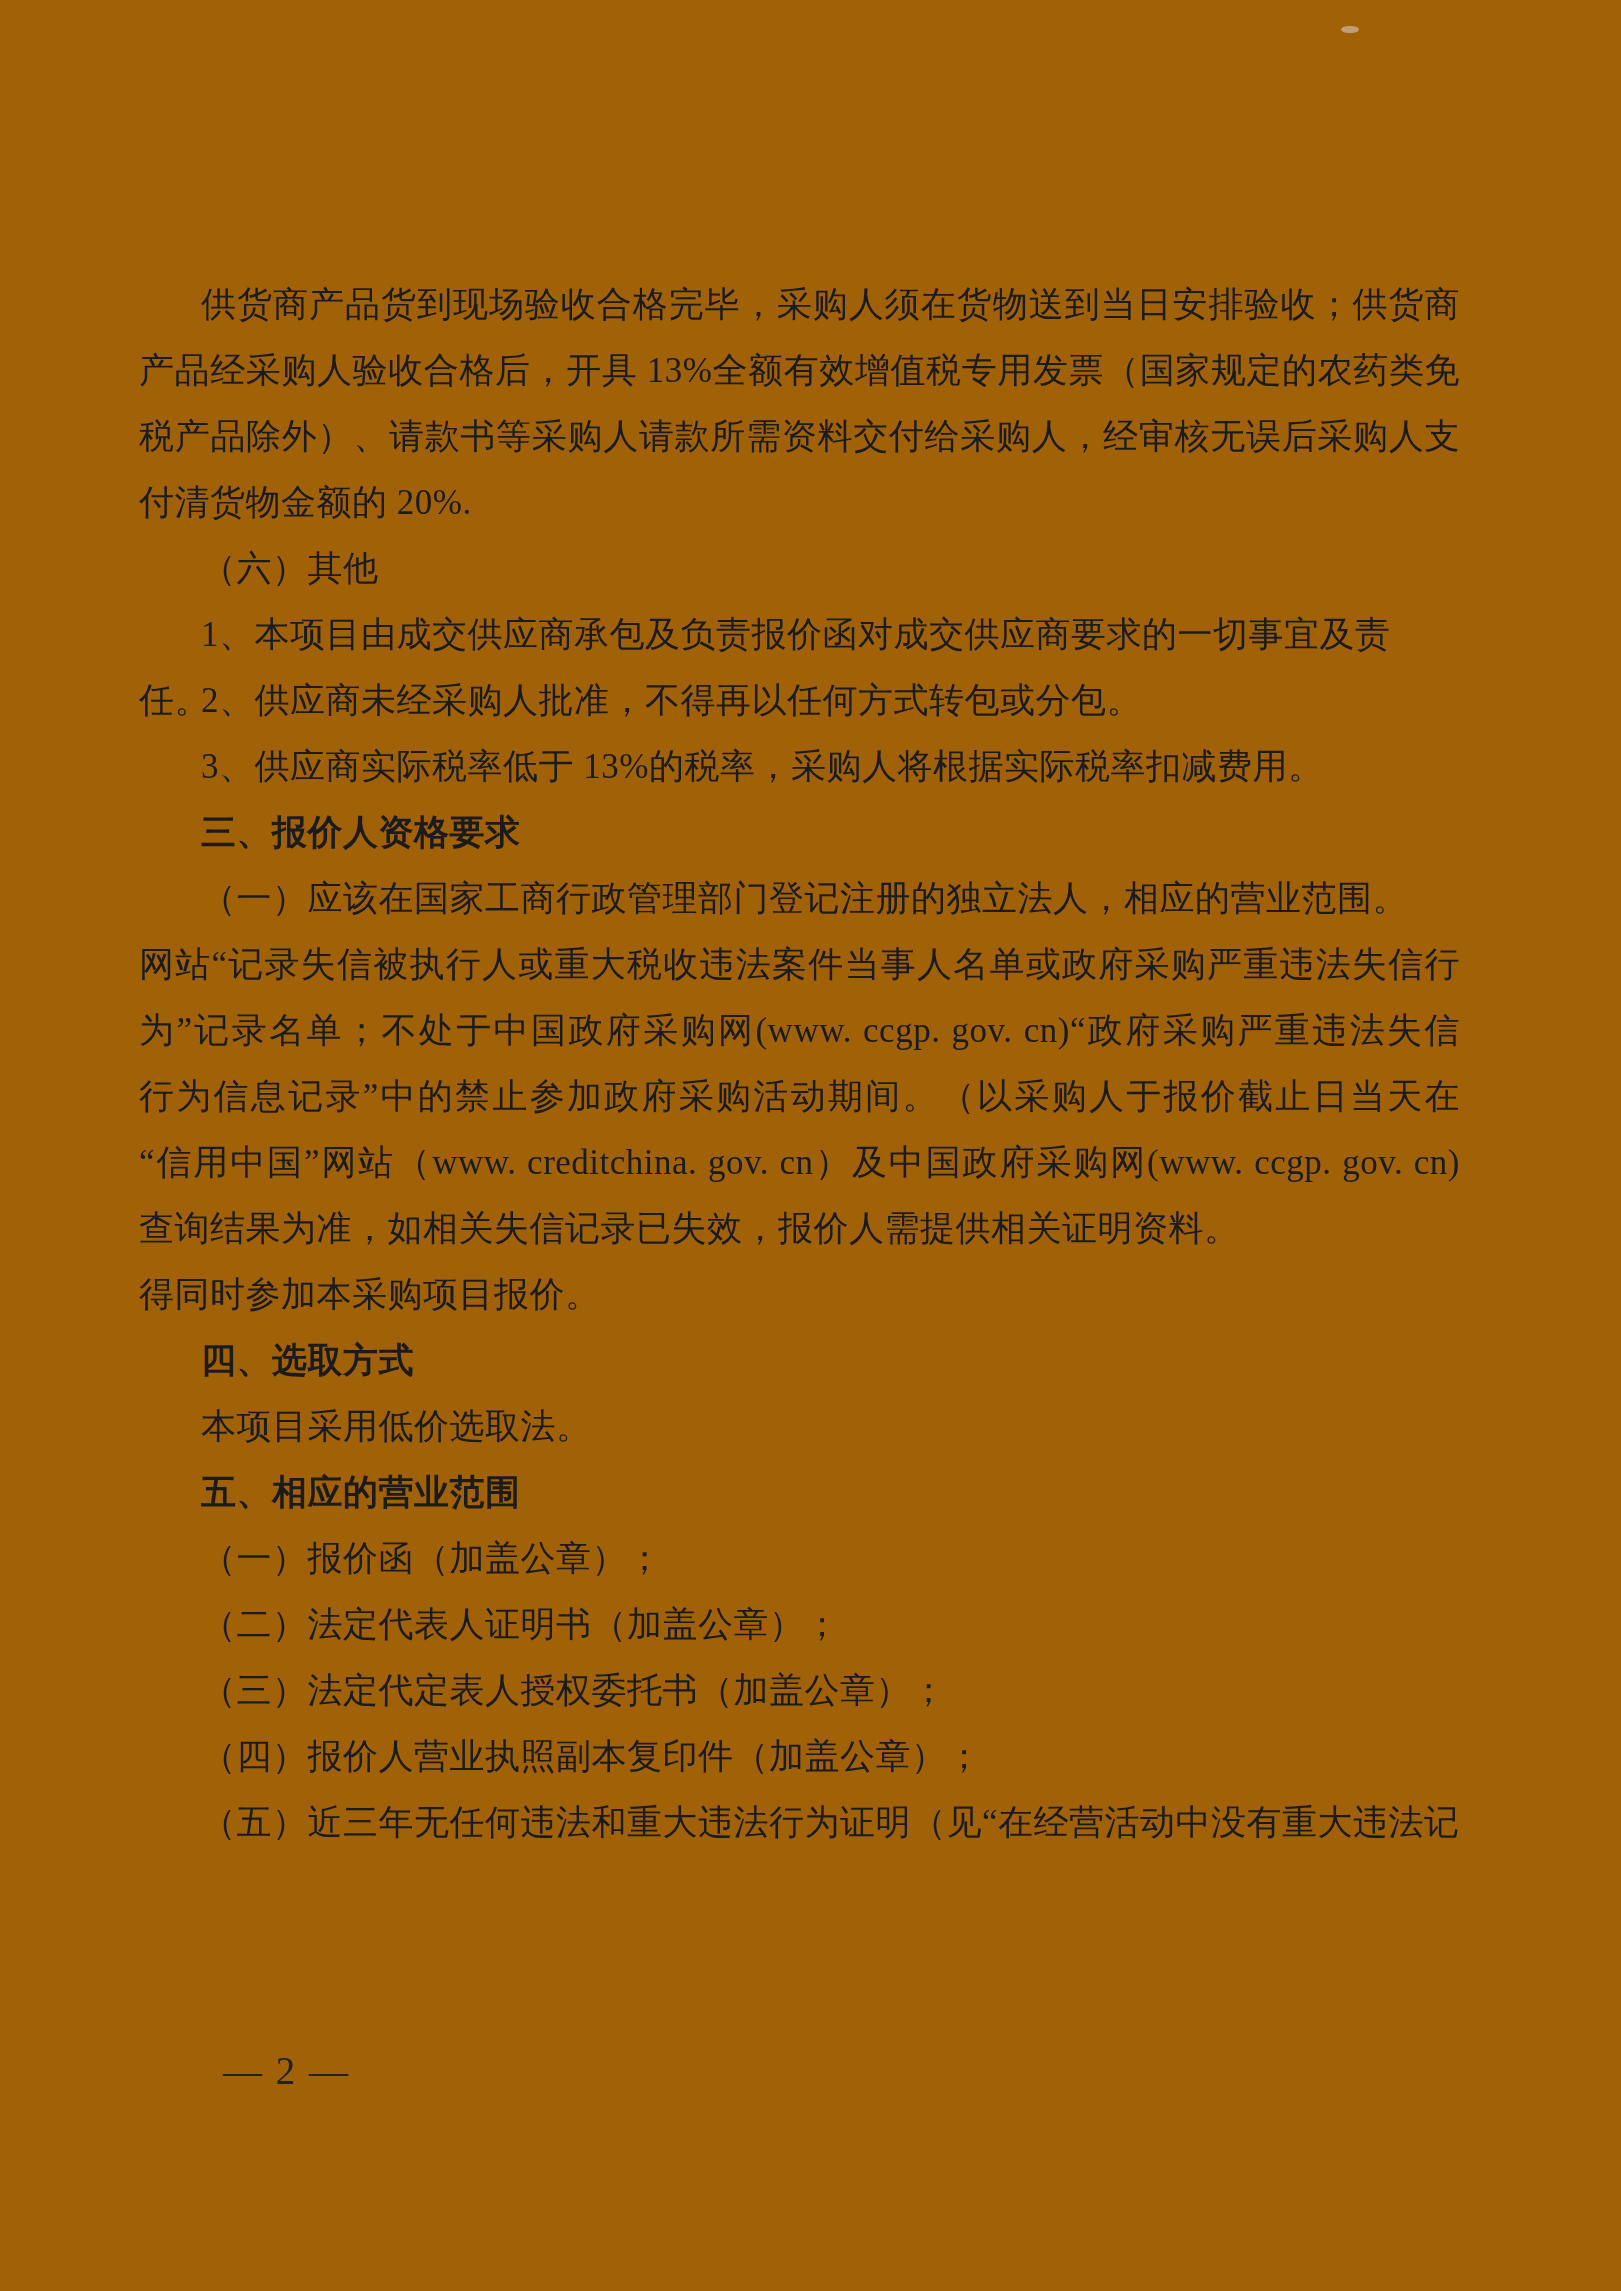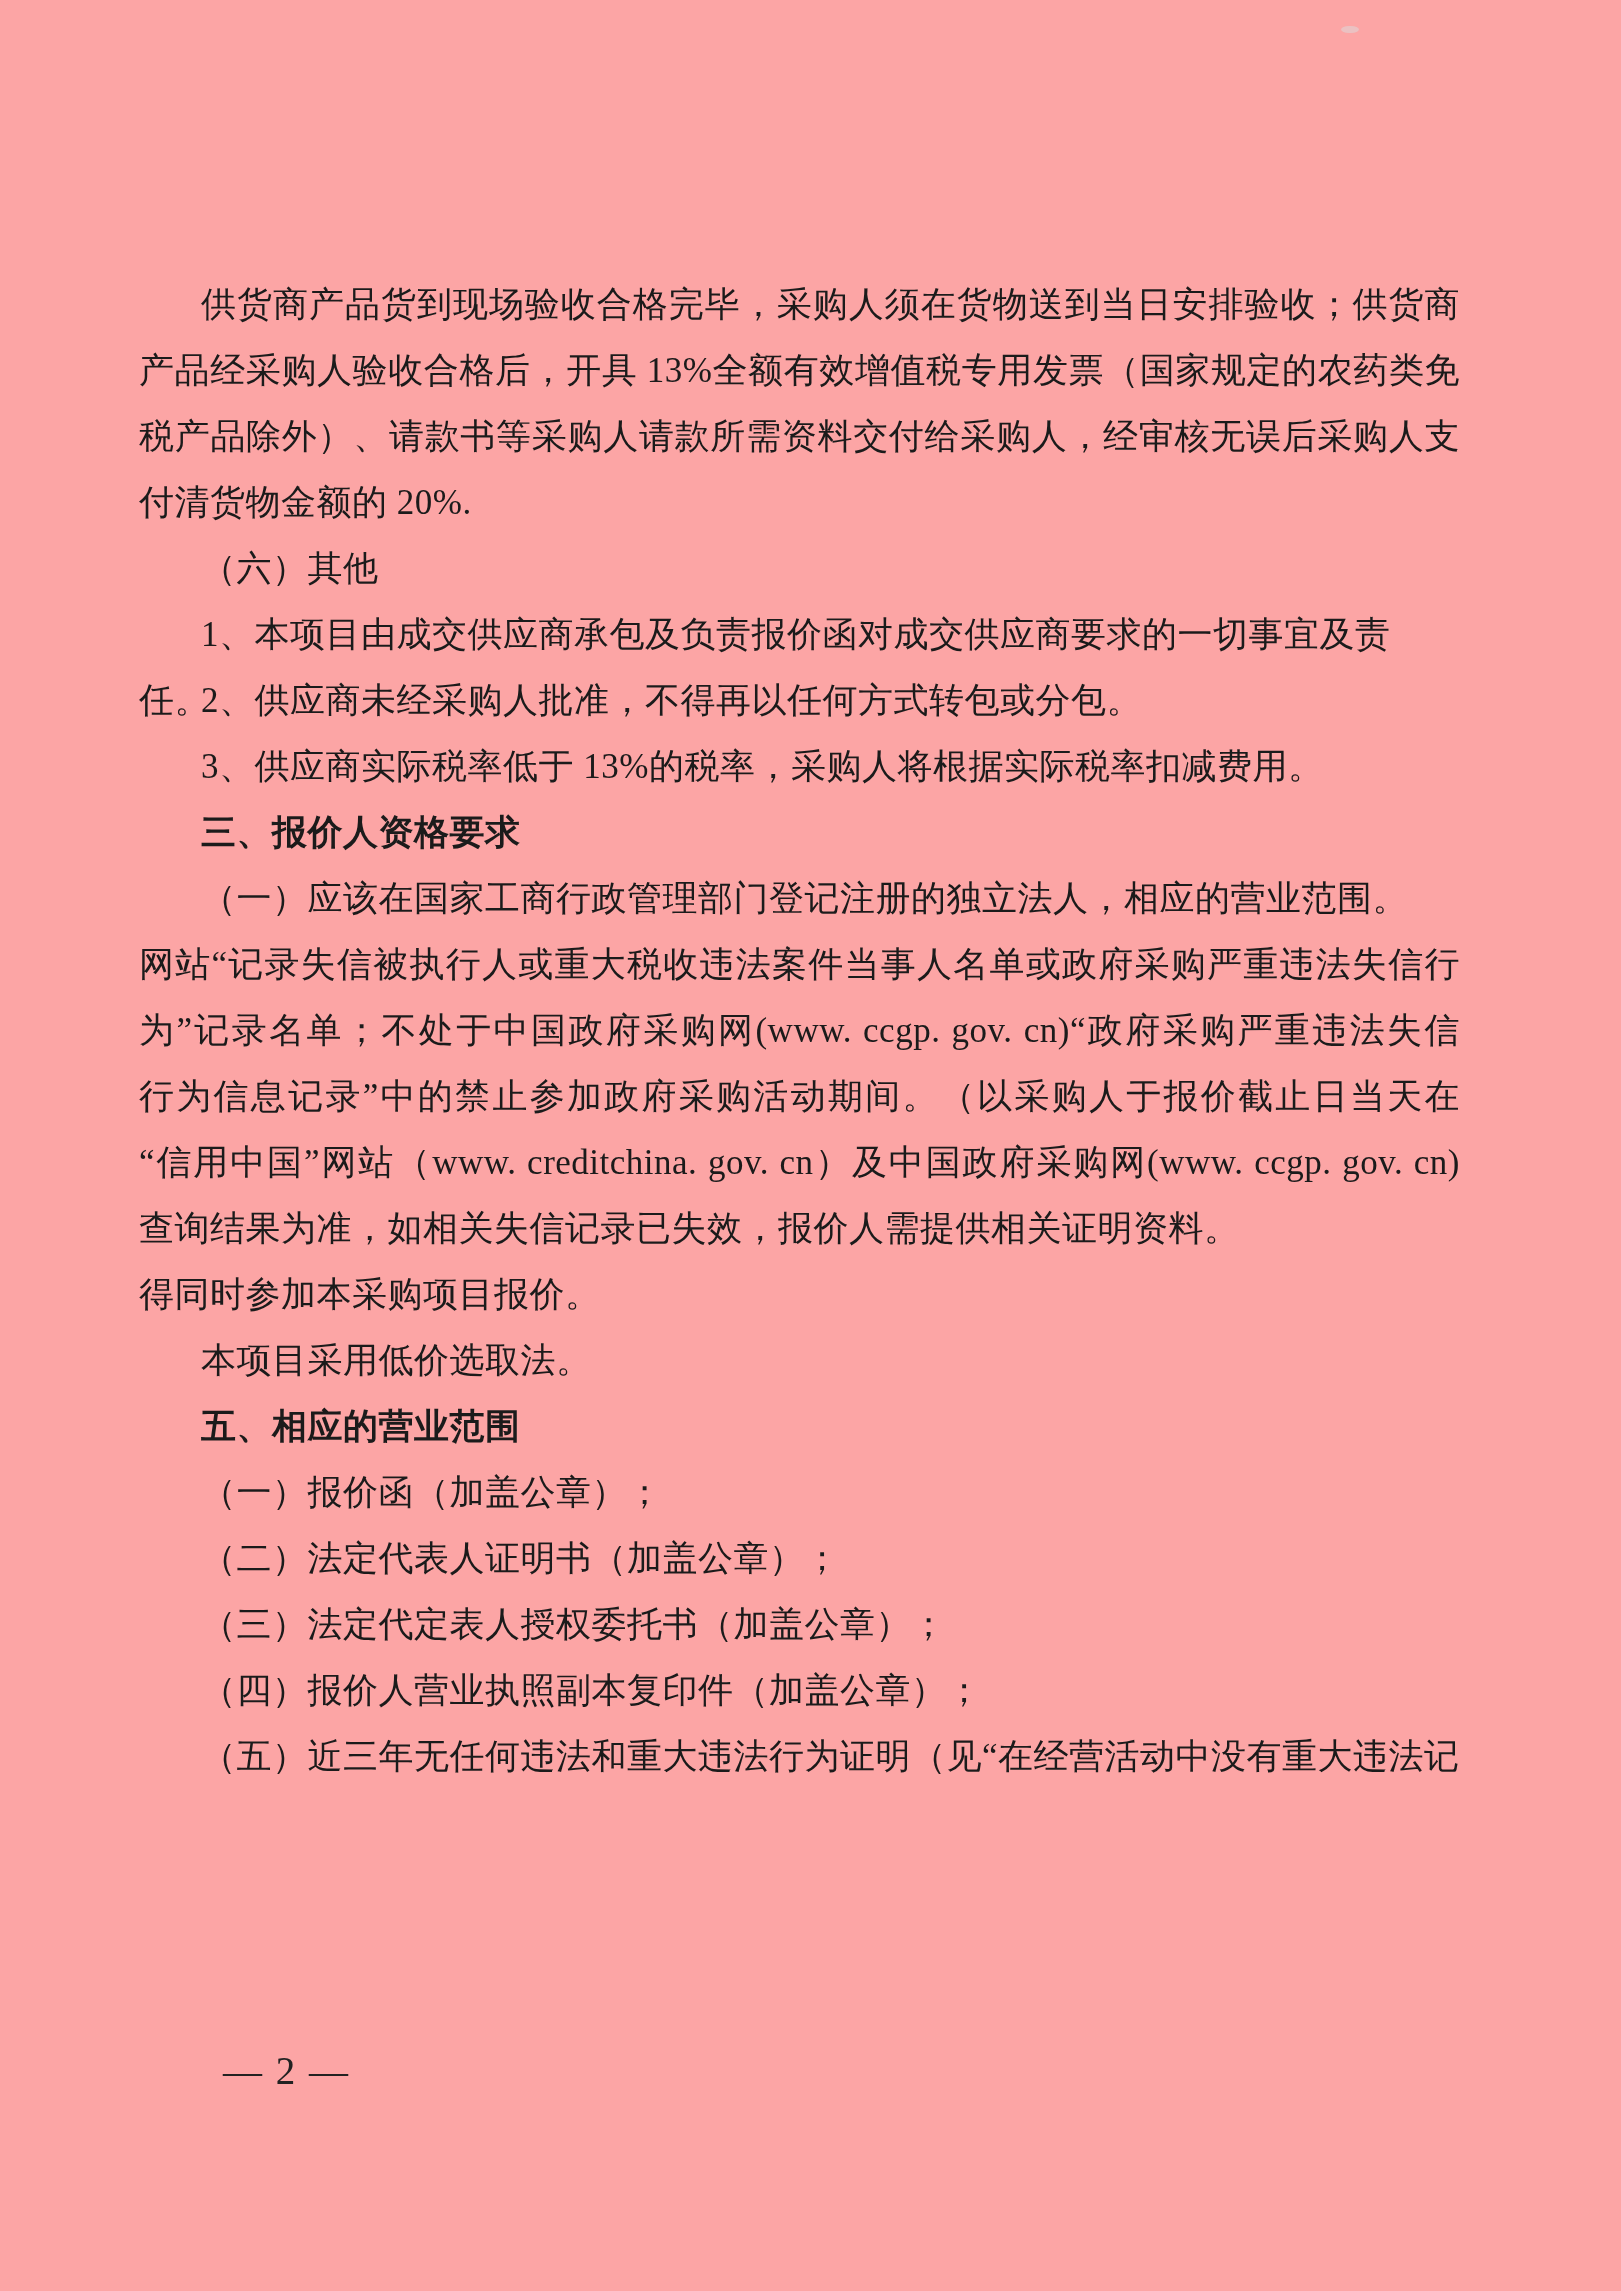--- a/index.html
+++ b/index.html
@@ -4,21 +4,21 @@
 <style>
   html, body {
     margin: 0;
     padding: 0;
     background: #e8e8e8;
   }
   .page {
     position: relative;
     width: 1621px;
     height: 2292px;
-    background: #fca5a5;
+    background: #a16207;
     font-family: "Liberation Serif", "DejaVu Serif", serif;
     color: #1b1b1b;
     overflow: hidden;
   }
   .textblock {
     position: absolute;
     left: 139px;
     top: 272px;
     width: 1321px;
   }
@@ -68,20 +68,21 @@
     <div class="ln ind">2、供应商未经采购人批准，不得再以任何方式转包或分包。</div>
     <div class="ln ind">3、供应商实际税率低于 13%的税率，采购人将根据实际税率扣减费用。</div>
     <div class="ln ind bold">三、报价人资格要求</div>
     <div class="ln ind">（一）应该在国家工商行政管理部门登记注册的独立法人，相应的营业范围。</div>
     <div class="ln jf">网站“记录失信被执行人或重大税收违法案件当事人名单或政府采购严重违法失信行</div>
     <div class="ln jf">为”记录名单；不处于中国政府采购网(www. ccgp. gov. cn)“政府采购严重违法失信</div>
     <div class="ln jf">行为信息记录”中的禁止参加政府采购活动期间。（以采购人于报价截止日当天在</div>
     <div class="ln jf">“信用中国”网站（www. creditchina. gov. cn）及中国政府采购网(www. ccgp. gov. cn)</div>
     <div class="ln">查询结果为准，如相关失信记录已失效，报价人需提供相关证明资料。</div>
     <div class="ln">得同时参加本采购项目报价。</div>
+    <div class="ln ind bold">四、选取方式</div>
     <div class="ln ind">本项目采用低价选取法。</div>
     <div class="ln ind bold">五、相应的营业范围</div>
     <div class="ln ind">（一）报价函（加盖公章）；</div>
     <div class="ln ind">（二）法定代表人证明书（加盖公章）；</div>
     <div class="ln ind">（三）法定代定表人授权委托书（加盖公章）；</div>
     <div class="ln ind">（四）报价人营业执照副本复印件（加盖公章）；</div>
     <div class="ln ind">（五）近三年无任何违法和重大违法行为证明（见“在经营活动中没有重大违法记</div>
   </div>
 
   <div class="footer">— 2 —</div>

